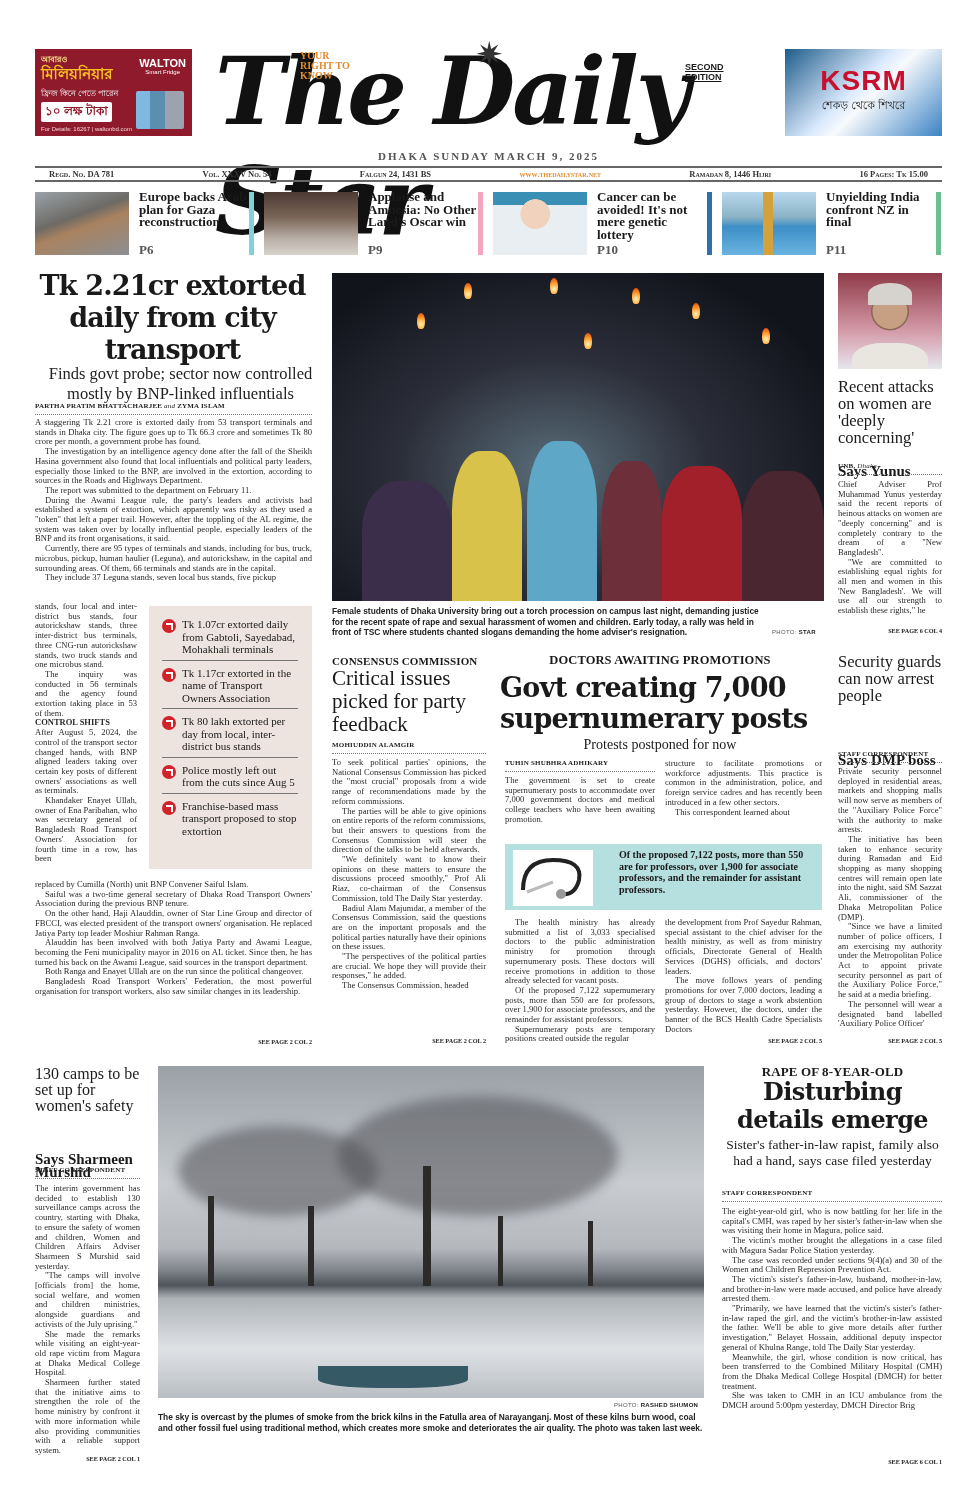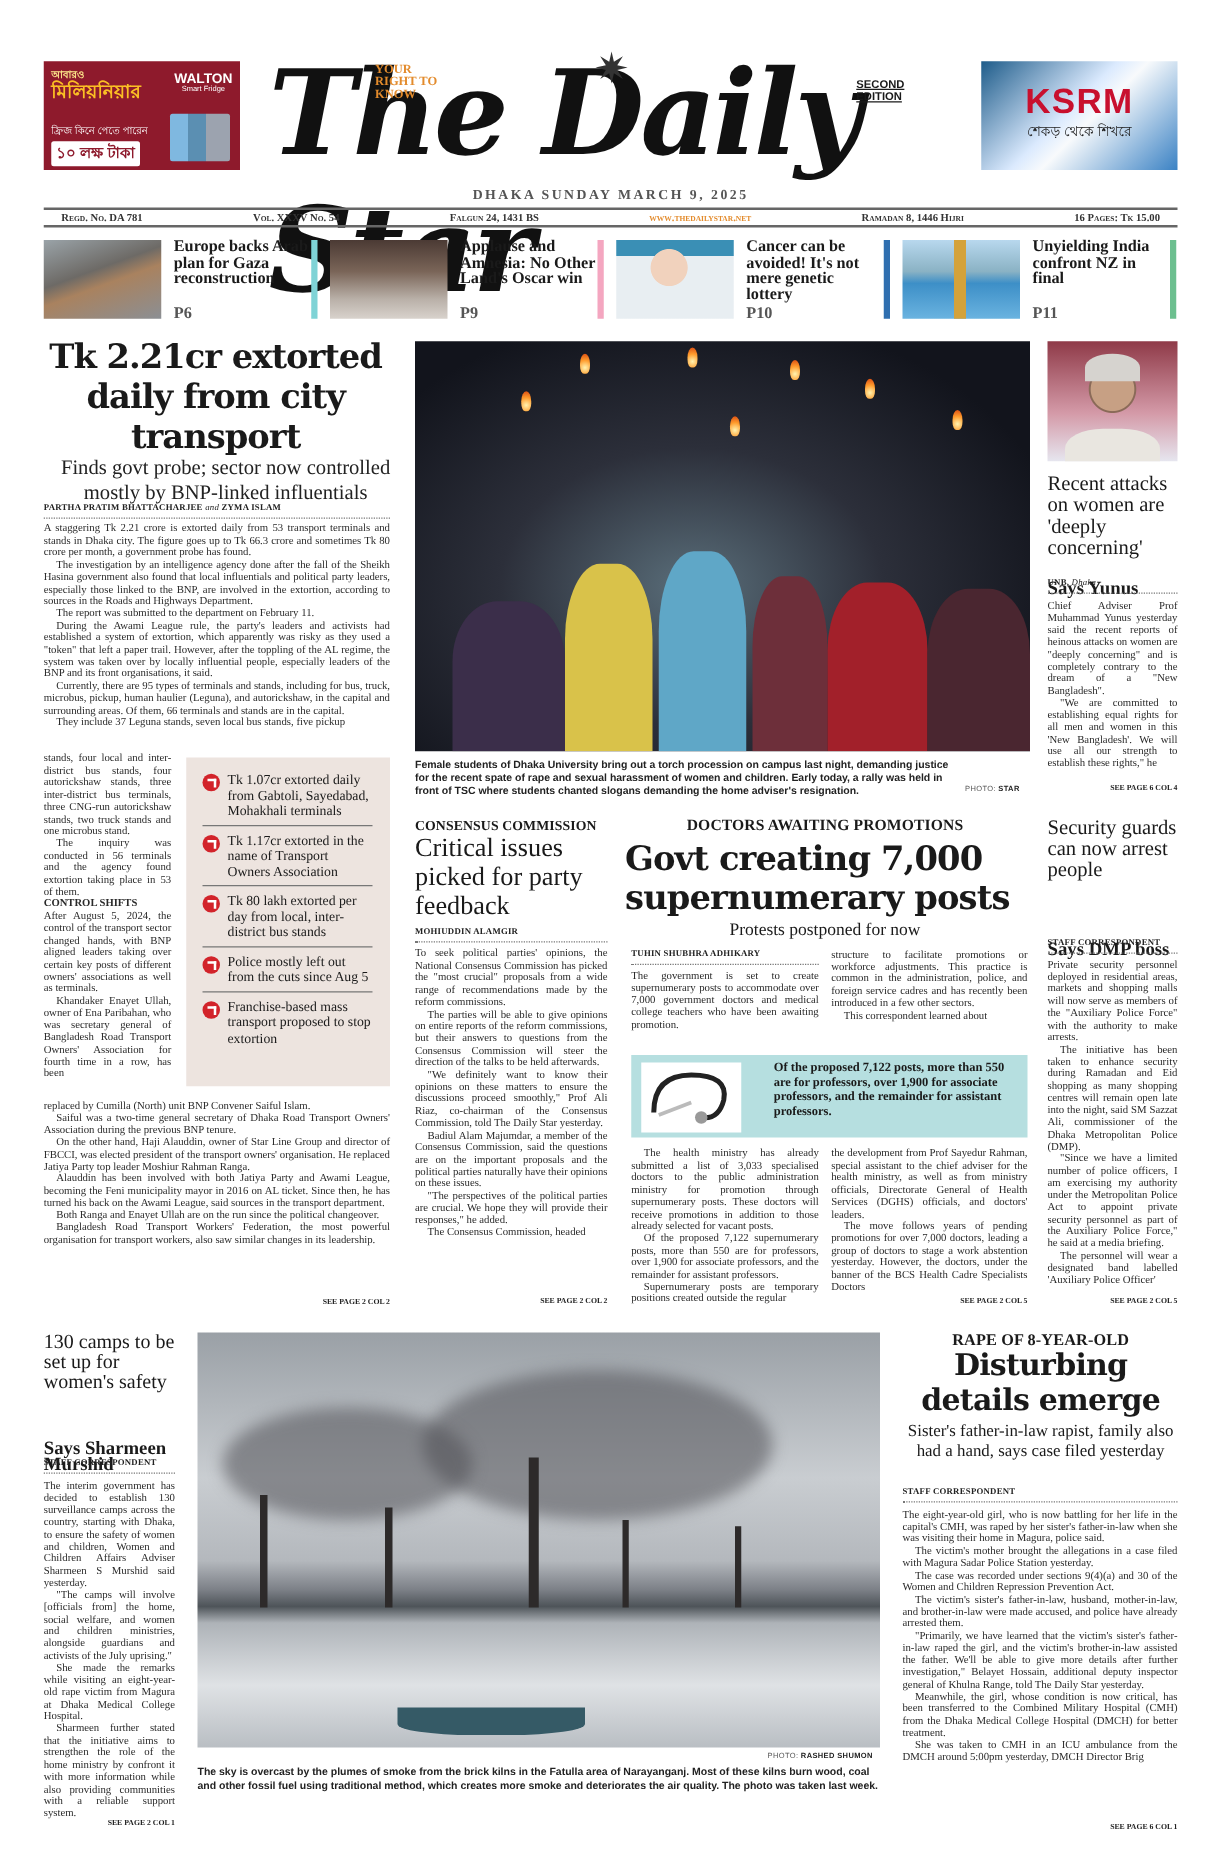--- a/index.html
+++ b/index.html
@@ -2,21 +2,21 @@
 <html><head>
 <meta charset="utf-8">
 <style>
 *{box-sizing:border-box;margin:0;padding:0}
 body{width:977px;height:1500px;background:#fff;font-family:"Liberation Serif","DejaVu Serif",serif;color:#1a1a1a;position:relative;overflow:hidden}
 .abs{position:absolute}
 
 .ad-left{left:35px;top:49px;width:157px;height:87px;background:#8e1a2c;color:#fff;padding:4px 6px;font-family:"Liberation Sans",sans-serif;overflow:hidden}
 .ad-left .l1{font-size:8px;color:#fde68a;font-weight:bold;}
 .ad-left .l2{font-size:15px;font-weight:bold;color:#fbbf24;line-height:16px}
-.ad-left .l3{font-size:8px;margin-top:16px}
+.ad-left .l3{font-size:8px;margin-top:5px}
 .ad-left .l4{display:inline-block;background:#fff;color:#8e1a2c;font-weight:bold;font-size:12px;padding:0 4px;margin-top:2px;border-radius:2px}
 .ad-left .l5{font-size:6px;margin-top:4px;color:#f3d4d8}
 .ad-left .brand{position:absolute;right:6px;top:8px;text-align:center;font-weight:900;font-size:11px}
 .ad-left .brand small{display:block;font-size:6px;font-weight:normal}
 .ad-left .fridge{position:absolute;right:8px;top:42px;width:48px;height:38px;background:linear-gradient(90deg,#7fb8e0 0 30%,#5b8fb2 30% 60%,#9ca3af 60%);border-radius:2px}
 .logo{left:215px;top:36px;width:545px;height:120px}
 .logo .name{position:absolute;left:0;top:0;font-family:"DejaVu Serif","Liberation Serif",serif;font-weight:bold;font-size:94px;letter-spacing:-3px;line-height:110px;color:#111;font-style:italic}
 .logo .tag{position:absolute;left:85px;top:15px;color:#e38b2c;font-size:10px;font-weight:bold;line-height:10px}
 .logo .edition{position:absolute;left:470px;top:26px;font-family:"Liberation Sans",sans-serif;font-size:9px;font-weight:bold;text-decoration:underline}
 .logo .star{position:absolute;left:260px;top:-2px;font-size:34px;color:#333}

